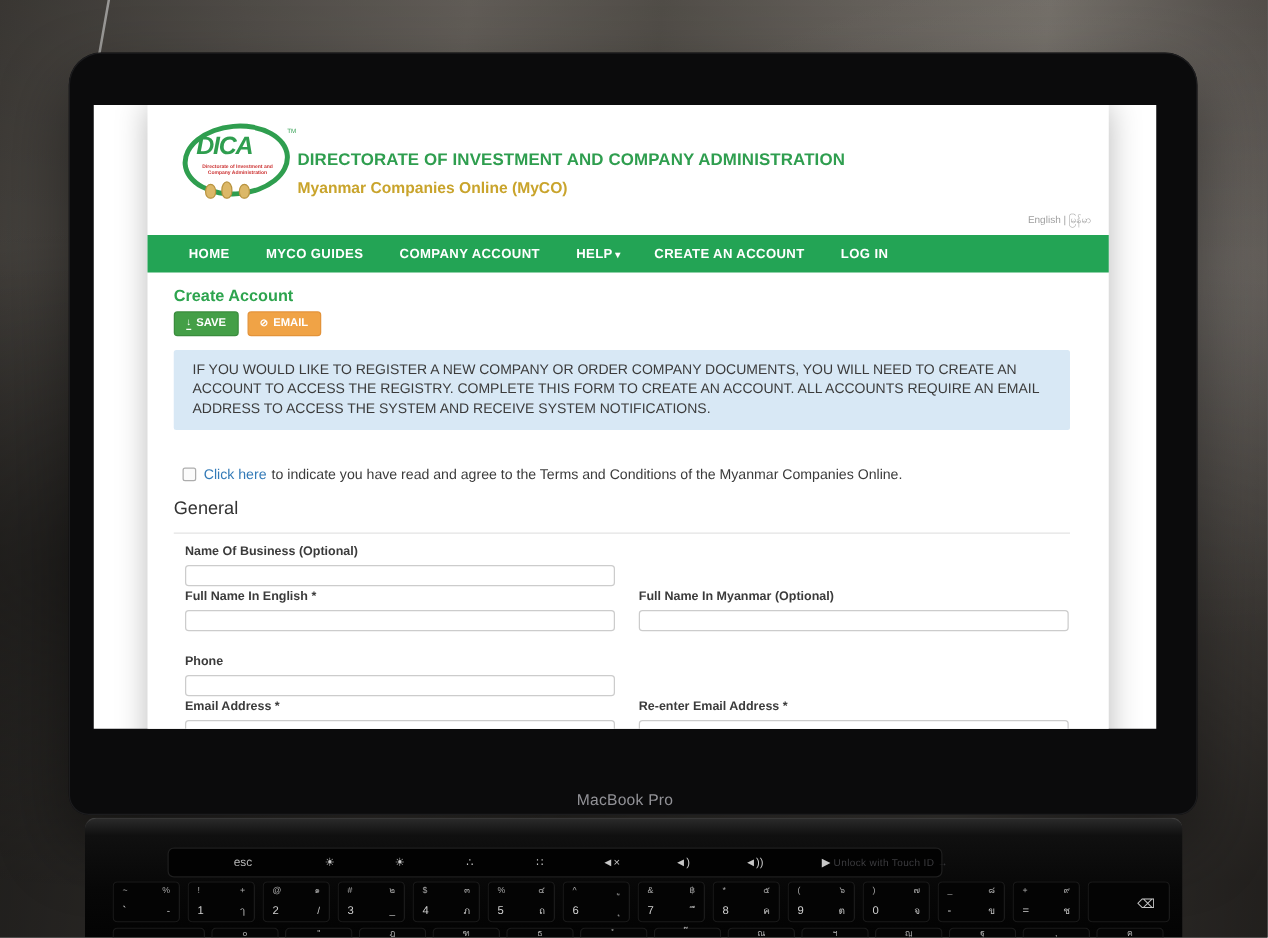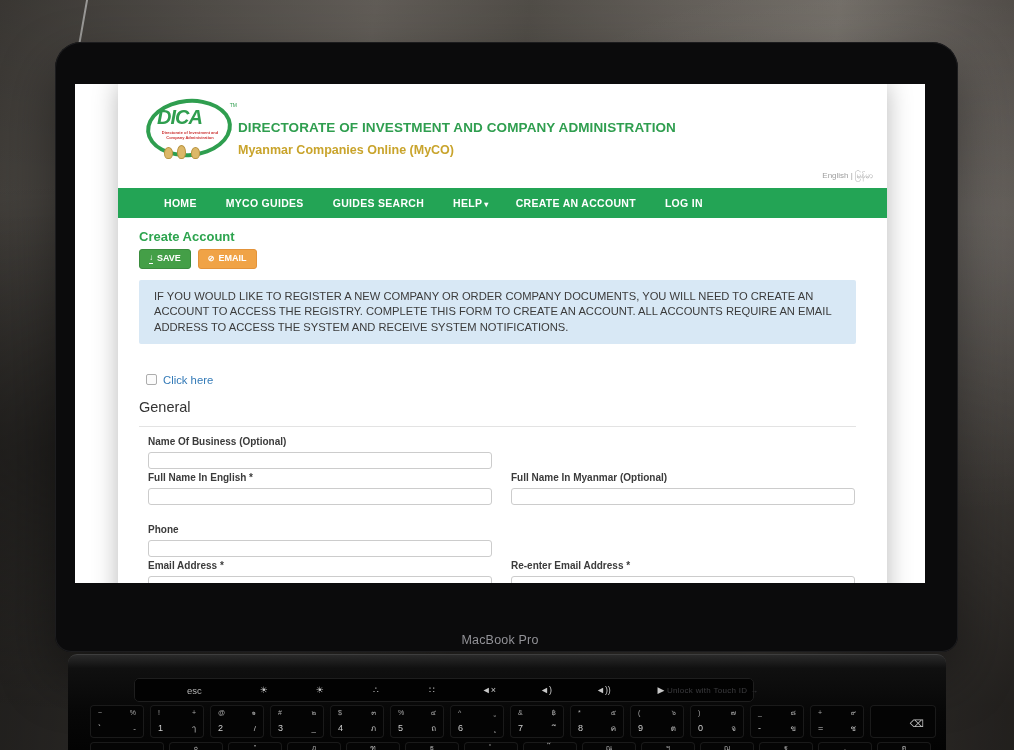--- a/index.html
+++ b/index.html
@@ -57,21 +57,21 @@
   .logo-tagline{position:absolute;left:8px;top:34px;width:72px;text-align:center;font-size:4px;line-height:1.2;color:#cc3333;font-weight:700;}
   .logo-figures{position:absolute;left:18px;bottom:4px;width:40px;height:14px;}
   .logo-figures i{position:absolute;bottom:0;width:9px;height:12px;background:#dcb868;border:1px solid #b99440;border-radius:50% 50% 45% 45%;}
   .logo-figures i:nth-child(1){left:0;}
   .logo-figures i:nth-child(2){left:13px;height:14px;}
   .logo-figures i:nth-child(3){left:27px;}
   .brand-title{position:absolute;left:120px;top:36px;font-size:13.5px;font-weight:700;color:#2f9e4f;letter-spacing:.1px;}
   .brand-subtitle{position:absolute;left:120px;top:59px;font-size:12.5px;font-weight:700;color:#c9a42c;}
   .lang{position:absolute;right:14px;top:86px;font-size:8px;color:#9e9e9e;filter:blur(.35px);cursor:pointer;}
 
-  .navbar{position:absolute;left:0;top:104px;width:769px;height:30px;background:#23a455;display:flex;align-items:center;padding-left:46px;gap:27px;}
+  .navbar{position:absolute;left:0;top:104px;width:769px;height:30px;background:#23a455;display:flex;align-items:center;padding-left:33px;gap:27px;}
   .nav-item{color:#fff;font-size:10.5px;font-weight:700;letter-spacing:.3px;text-decoration:none;cursor:pointer;white-space:nowrap;}
   .nav-item .caret{font-size:8px;margin-left:2px;}
 
   .page-title{position:absolute;left:21px;top:145px;font-size:13px;font-weight:700;color:#2da44e;}
   .btn-row{position:absolute;left:21px;top:165px;display:flex;gap:7px;}
   .btn{display:flex;align-items:center;gap:4px;font-size:9px;font-weight:700;color:#fff;padding:4px 9px;border-radius:3px;cursor:pointer;line-height:1;}
   .btn-save{background:#449f47;border:1px solid #3a8c3d;}
   .btn-close{background:#f0a346;border:1px solid #e3933a;}
   .btn .ic{font-size:8px;line-height:1;}
   .btn-save .ic{border-bottom:1px solid #fff;padding-bottom:0.5px;}
@@ -111,21 +111,21 @@
             <i></i>
           </div>
       </div>
       <div class="brand-title">DIRECTORATE OF INVESTMENT AND COMPANY ADMINISTRATION</div>
       <div class="brand-subtitle">Myanmar Companies Online (MyCO)</div>
       <div class="lang">English | မြန်မာ</div>
 
       <div class="navbar">
           <a class="nav-item"><span>HOME</span><span class="caret"></span></a>
           <a class="nav-item"><span>MYCO GUIDES</span><span class="caret"></span></a>
-          <a class="nav-item"><span>GUIDES SEARCH</span><span class="caret"></span></a>
+          <a class="nav-item"><span>COMPANY ACCOUNT</span><span class="caret"></span></a>
           <a class="nav-item"><span>HELP</span><span class="caret">▾</span></a>
           <a class="nav-item"><span>CREATE AN ACCOUNT</span><span class="caret"></span></a>
           <a class="nav-item"><span>LOG IN</span><span class="caret"></span></a>
         </div>
 
       <div class="page-title">Create Account</div>
       <div class="btn-row">
         <div class="btn btn-save">
           <span class="ic">↓</span>
           <span>SAVE</span>
@@ -134,20 +134,21 @@
           <span class="ic">⊘</span>
           <span>EMAIL</span>
         </div>
       </div>
 
       <div class="notice">IF YOU WOULD LIKE TO REGISTER A NEW COMPANY OR ORDER COMPANY DOCUMENTS, YOU WILL NEED TO CREATE AN ACCOUNT TO ACCESS THE REGISTRY. COMPLETE THIS FORM TO CREATE AN ACCOUNT. ALL ACCOUNTS REQUIRE AN EMAIL ADDRESS TO ACCESS THE SYSTEM AND RECEIVE SYSTEM NOTIFICATIONS.</div>
 
       <div class="terms">
         <div class="checkbox"></div>
         <span class="link">Click here</span>
+        <span>to indicate you have read and agree to the Terms and Conditions of the Myanmar Companies Online.</span>
       </div>
 
       <div class="section-title">General</div>
       <div class="section-rule"></div>
 
       <div class="f-label colL" style="top:352px">Name Of Business (Optional)</div>
       <input class="f-input colL" style="top: 368px;">
 
       <div class="f-label colL" style="top:388px">Full Name In English *</div>
       <input class="f-input colL" style="top: 404px;">

